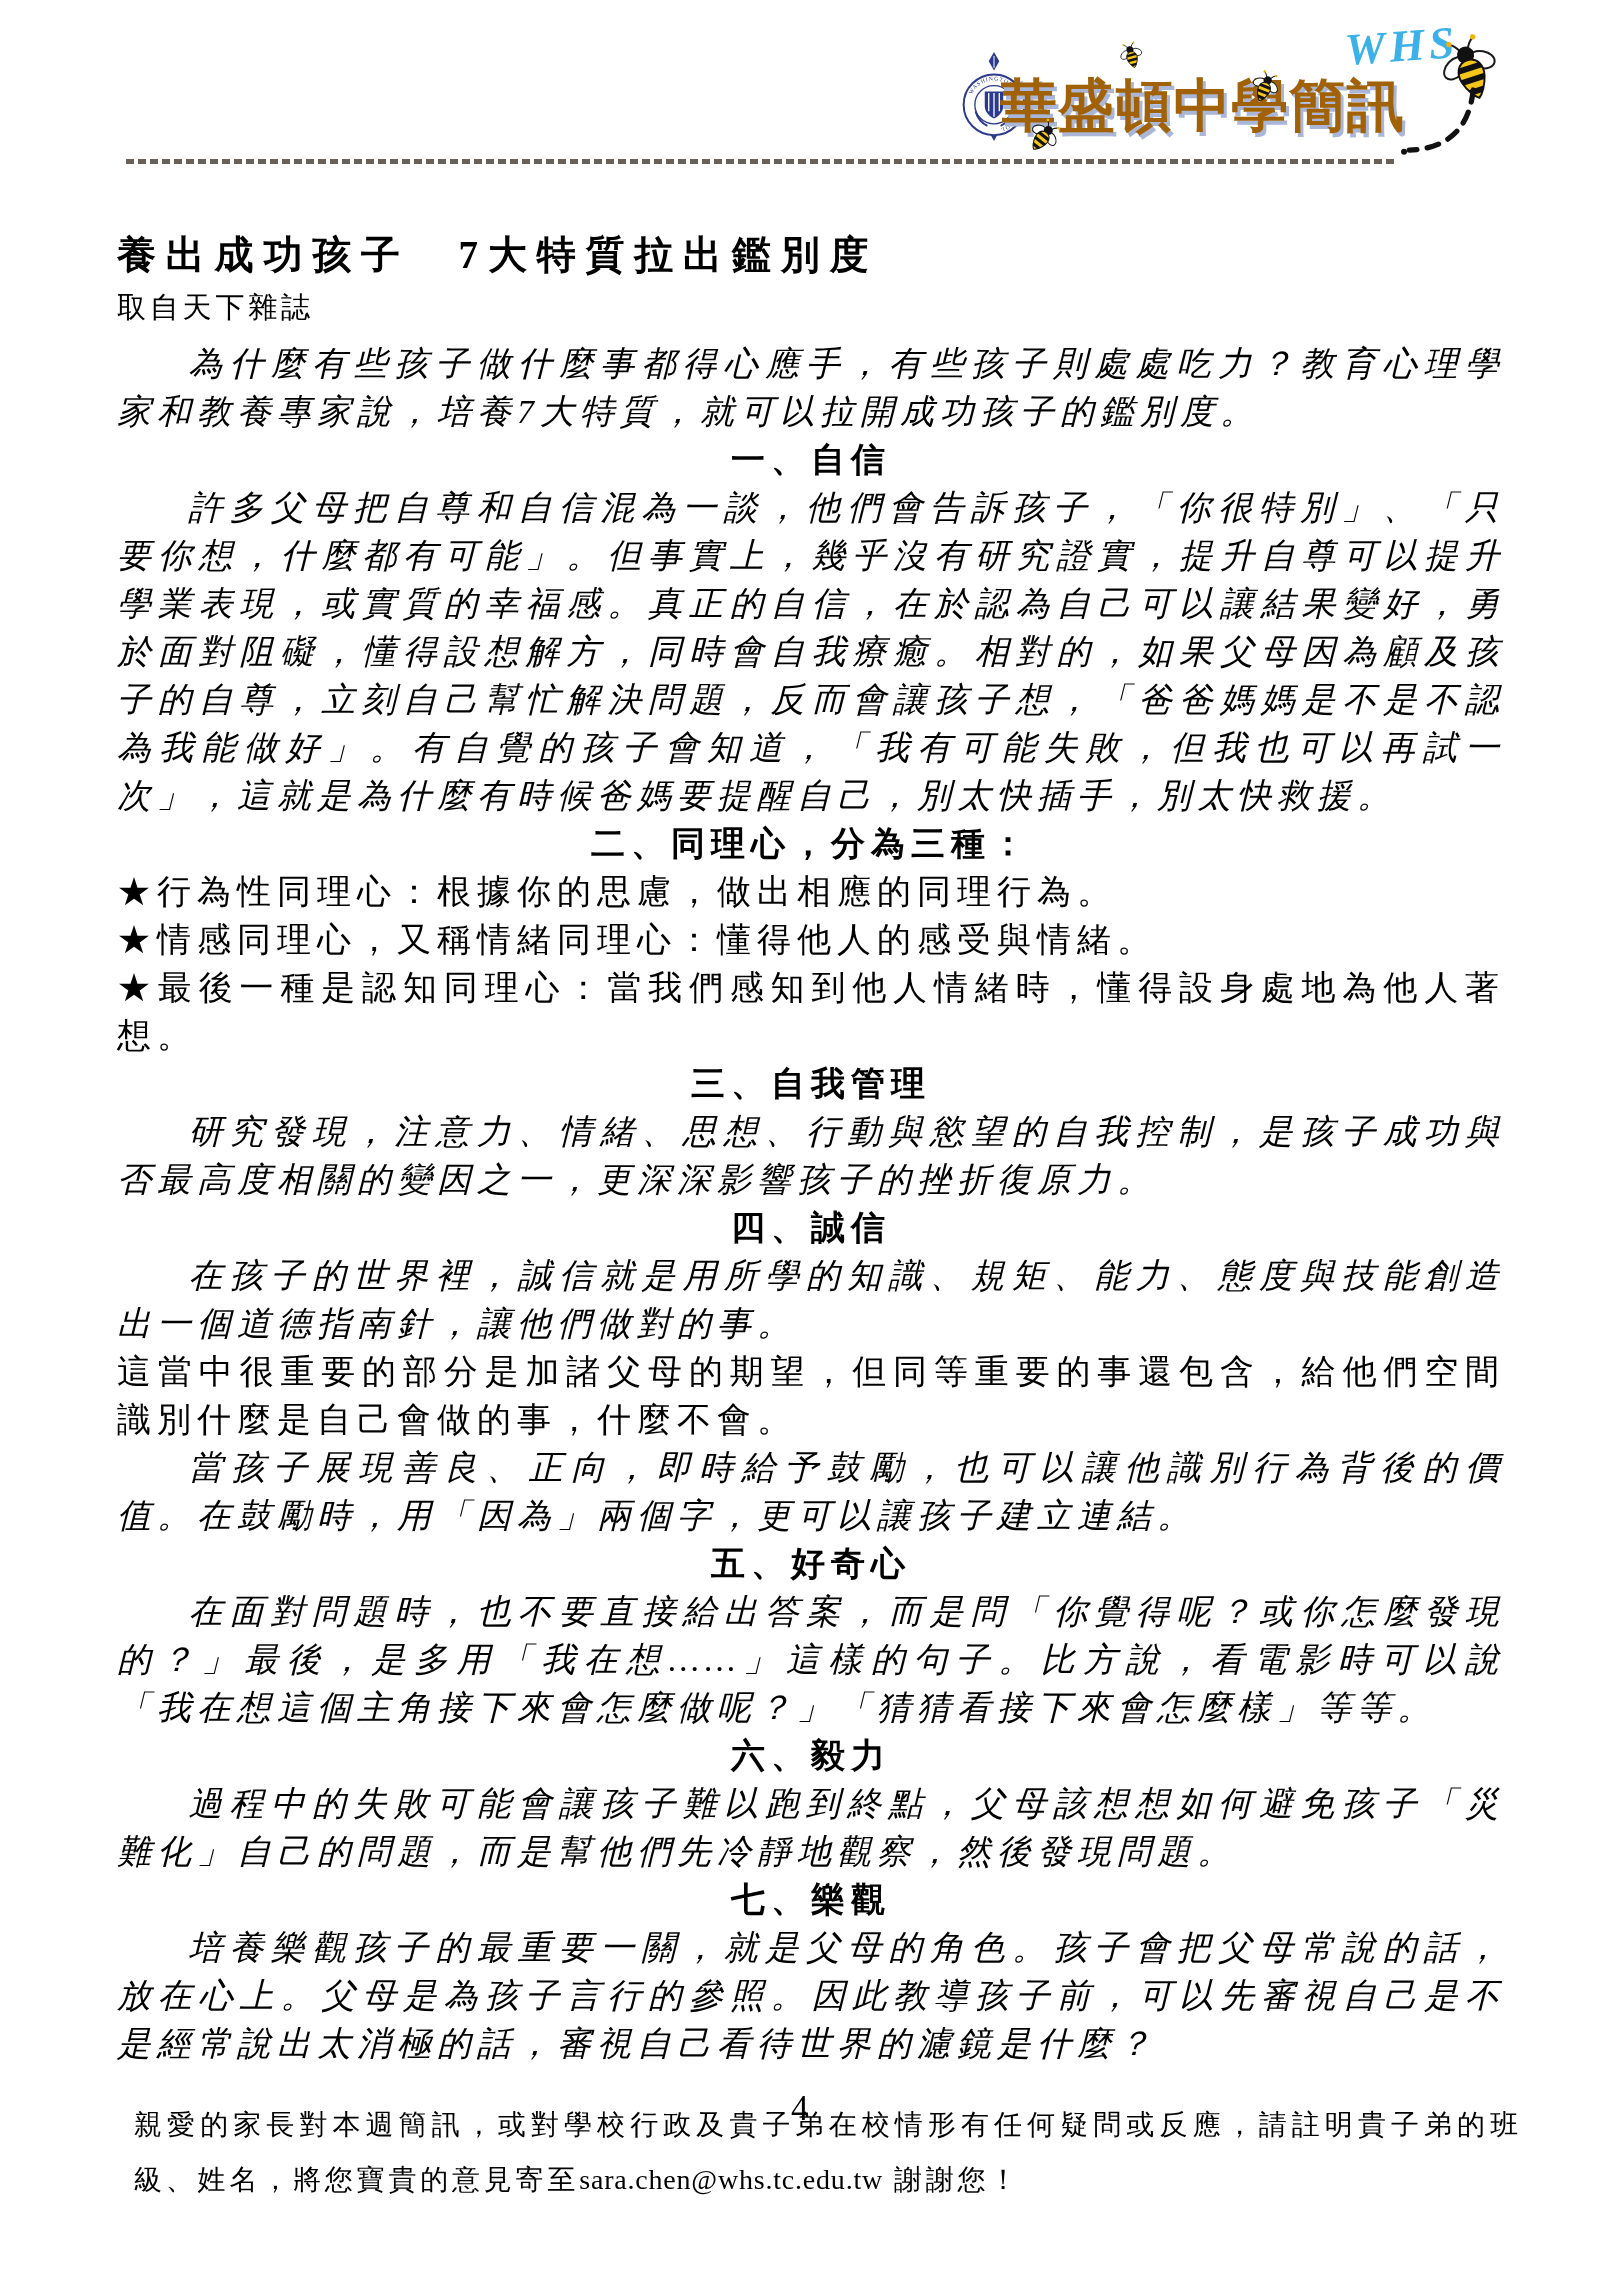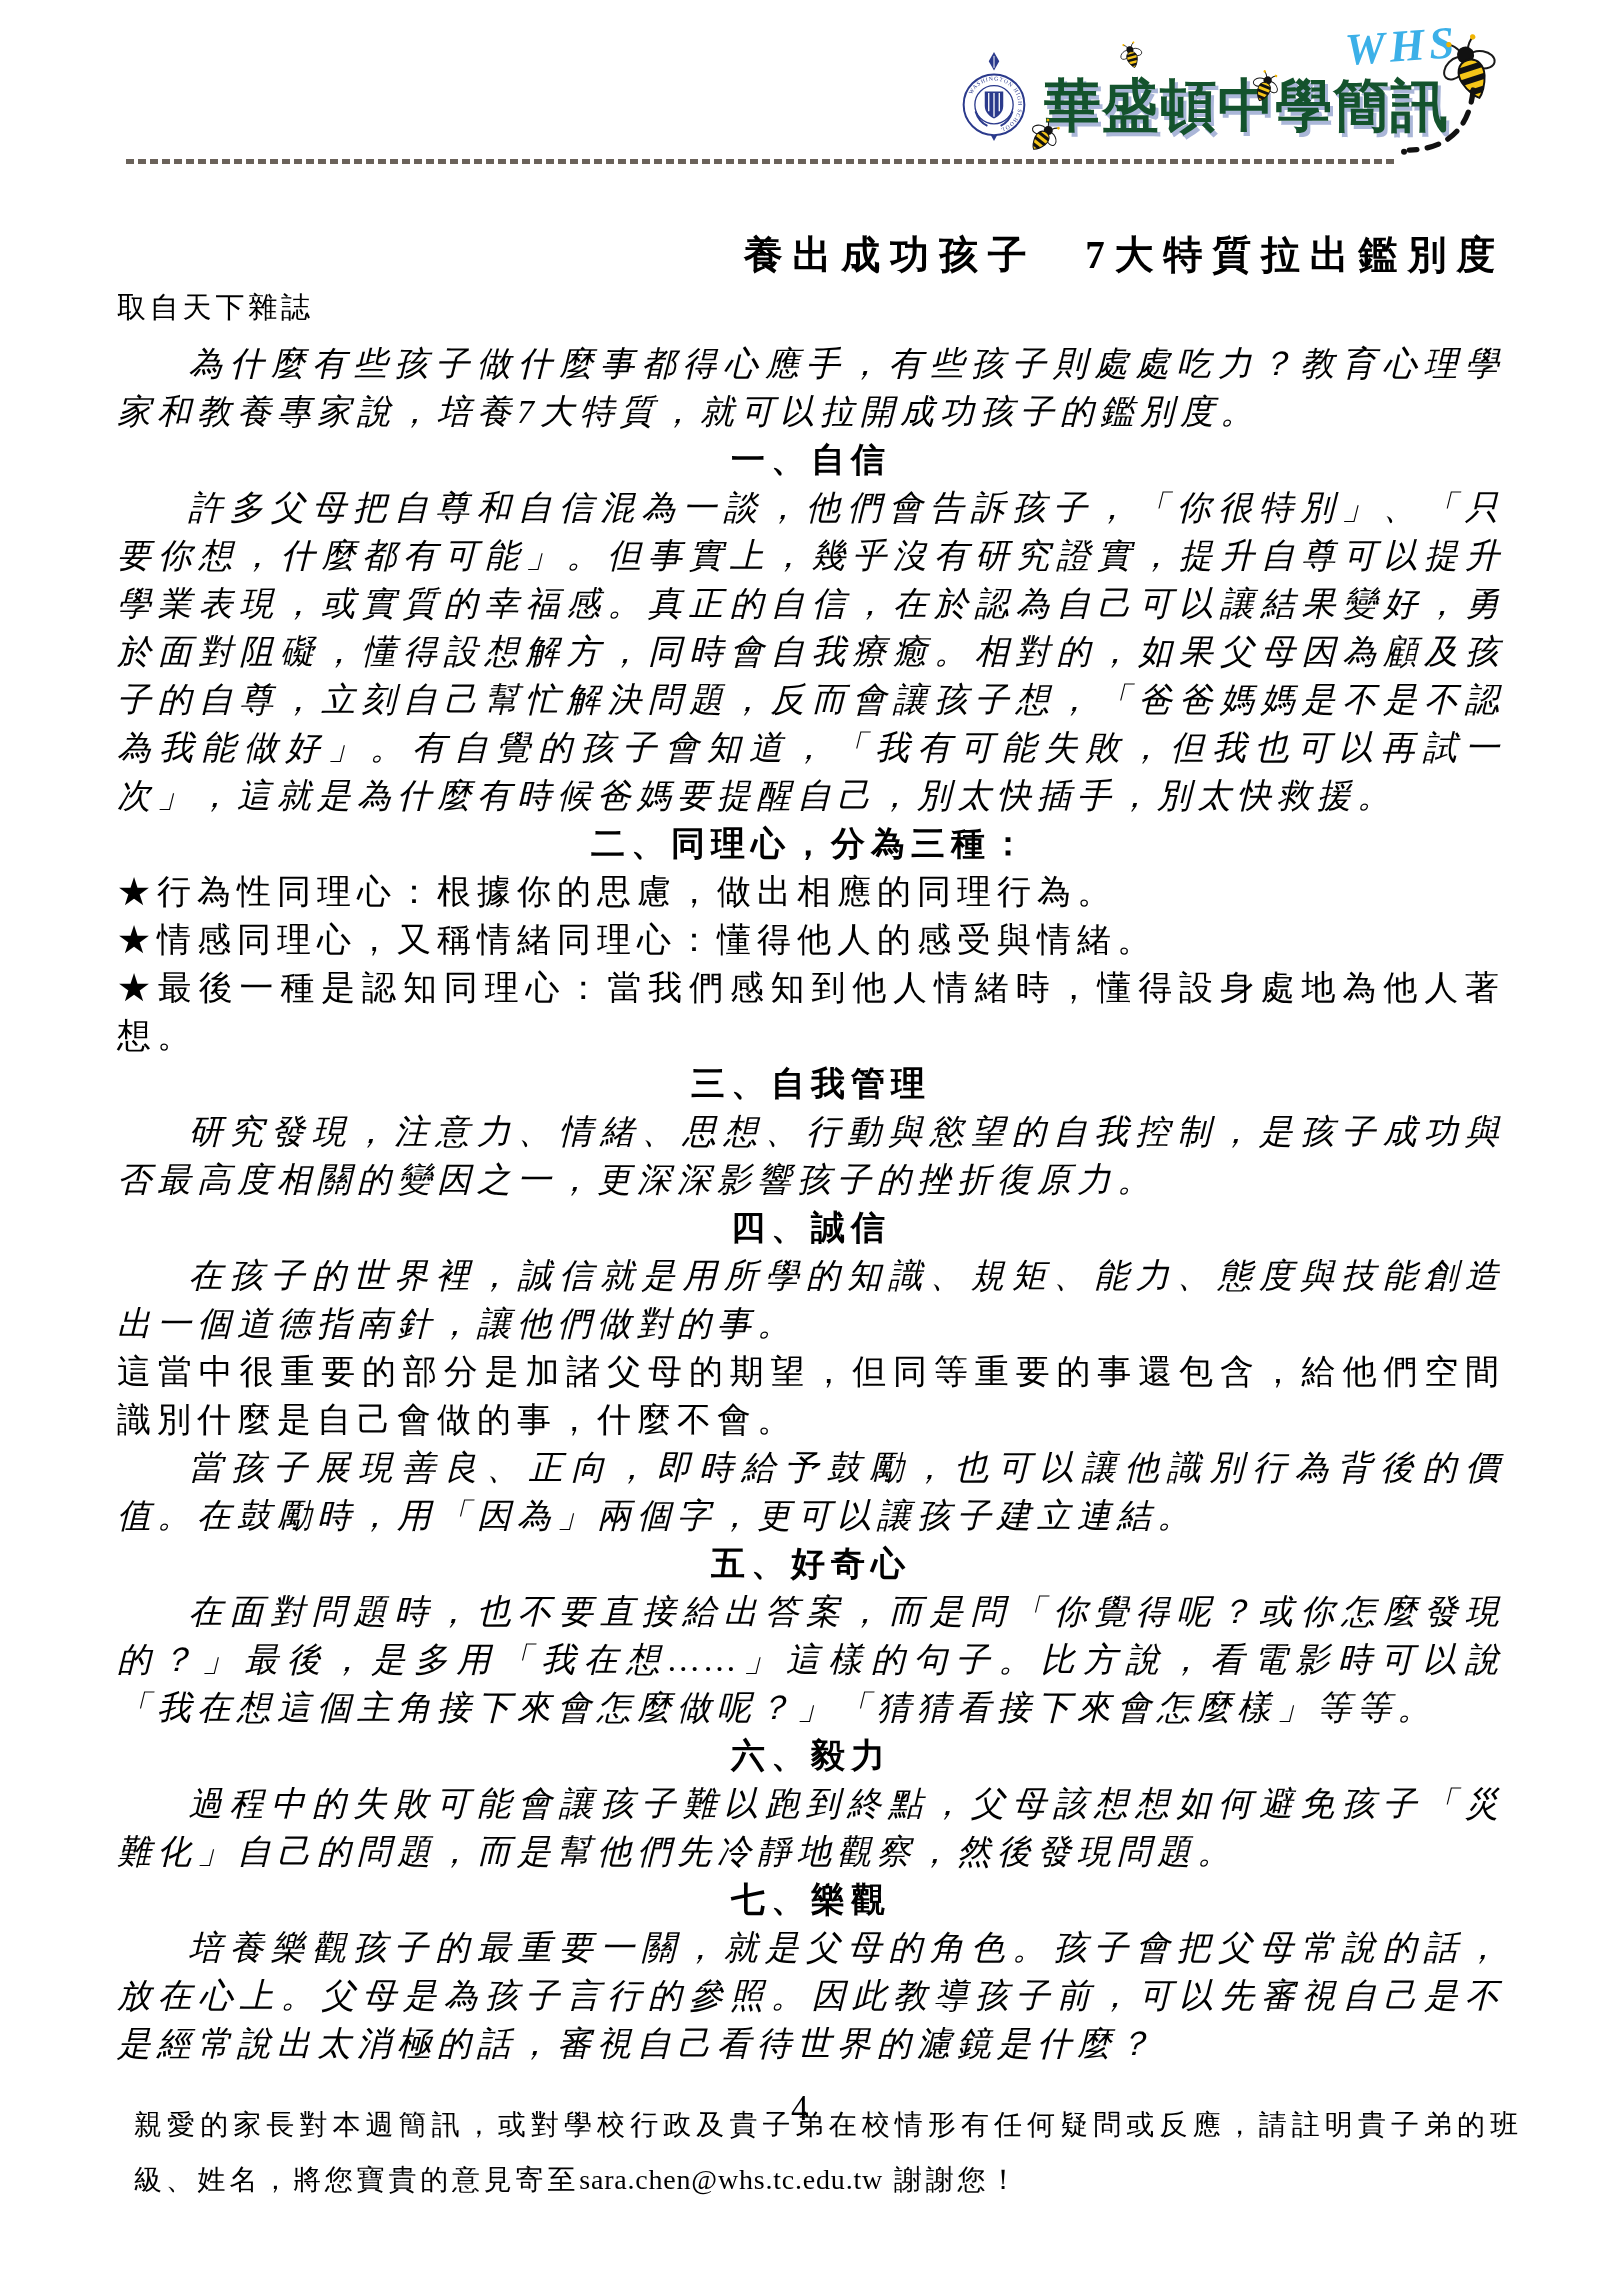--- a/index.html
+++ b/index.html
@@ -8,23 +8,23 @@
     width:1617px; height:2284px;
     background:#ffffff;
     overflow:hidden;
     font-family:"Liberation Serif", serif;
     color:#000;
   }
 
   
   .seal { position:absolute; left:961px; top:50px; width:66px; height:95px; }
   .logo-cn {
-    position:absolute; left:1044px; top:68px;
+    position:absolute; left:1000px; top:68px;
     font-size:57px; font-weight:bold; letter-spacing:0.8px;
-    color:#14532d; white-space:nowrap;
+    color:#a16207; white-space:nowrap;
     text-shadow:3px 3.8px 0 #aab6d8;
   }
   .whs {
     position:absolute; left:1345px; top:19.6px;
     font-size:45px; font-style:italic; font-weight:bold;
     letter-spacing:4.5px; color:#3cb0e8; transform:rotate(-4deg);
   }
   .bee { position:absolute; }
   .bee1 { left:1118px; top:42px;  width:27px; height:27px; transform:rotate(-15deg); }
   .bee2 { left:1249px; top:71px;  width:32px; height:32px; transform:rotate(22deg); }
@@ -34,21 +34,21 @@
 
   .dashline {
     position:absolute; left:126px; top:159px; width:1271px; height:5.3px;
     background:repeating-linear-gradient(90deg,#6a625a 0 8.3px, transparent 8.3px 12px);
   }
 
   
   .content { position:absolute; left:117px; top:232px; width:1388px; }
   .content h1 {
     margin:0 0 12px 0; font-size:39px; line-height:45px;
-    letter-spacing:9.8px; font-weight:bold; text-align:right;
+    letter-spacing:9.8px; font-weight:bold; text-align:left;
   }
   .source {
     text-align:left; font-size:29px; line-height:36px;
     letter-spacing:3.8px; margin:0 9px 15px 0;
   }
   .content p, .content h2 {
     margin:0; font-size:34px; line-height:48px;
     letter-spacing:6px; text-align:justify;
   }
   .content h2 { font-weight:bold; text-align:center; }

